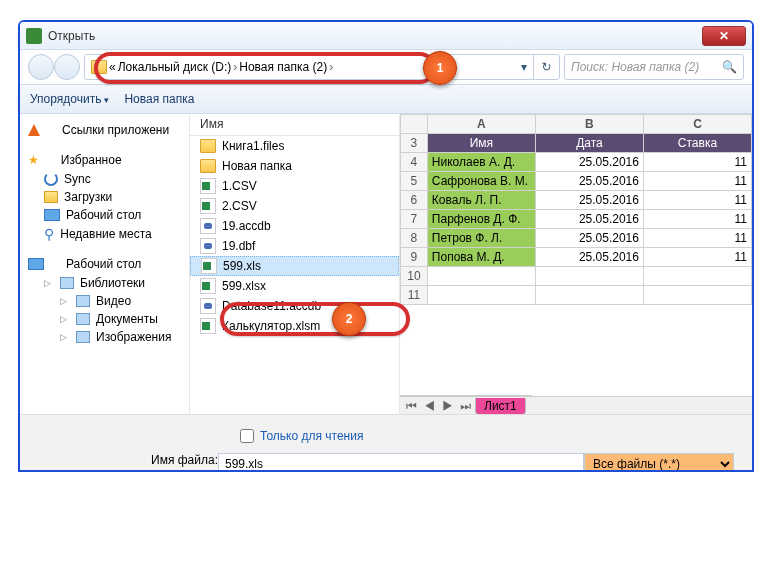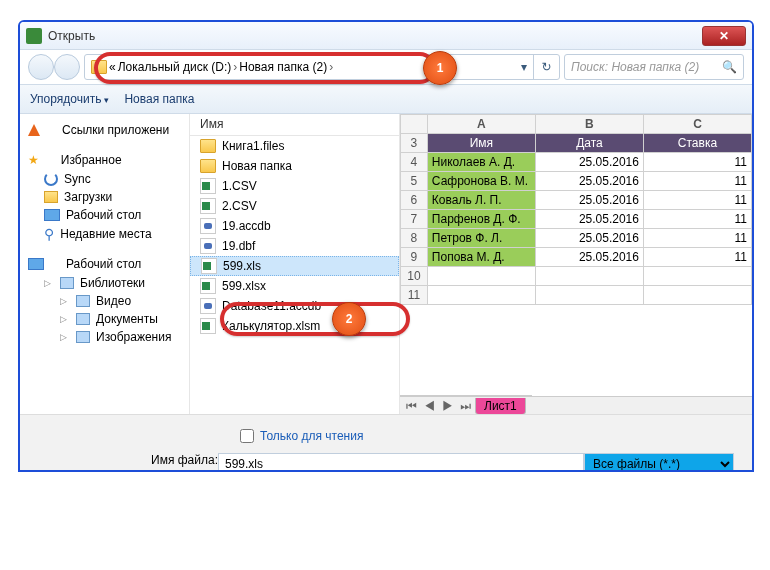--- a/index.html
+++ b/index.html
@@ -68,21 +68,21 @@
 .sheettabs .navs { letter-spacing: 2px; color: #666; }
 .sheettabs .tab { padding: 1px 8px; border: 1px solid #bbb; border-top: none; background: #ec4899; border-radius: 0 0 4px 4px; }
 .sheet-scroll { position: absolute; left: 0; right: 0; bottom: 0; height: 18px; background: #f0f0f0; border-top: 1px solid #ccc; display: flex; align-items: center; }
 
 .footer { padding: 8px 18px; background: #f2f2f2; border-top: 1px solid #ddd; }
 .readonly { display: flex; align-items: center; gap: 6px; margin: 6px 0 10px 202px; color: #1a5db8; }
 .readonly input { width: 14px; height: 14px; }
 .formrow { display: flex; gap: 0; margin-bottom: 8px; }
 .formrow .lbl { width: 180px; text-align: right; }
 .formrow input[type=text] { height: 22px; border: 1px solid #c0cedd; padding: 0 6px; }
-.formrow select { height: 22px; border: 1px solid #c0cedd; background: #0ea5e9; padding: 0 4px; }
+.formrow select { height: 22px; border: 1px solid #c0cedd; background: #fdba74; padding: 0 4px; }
 .btnrow { display: flex; justify-content: flex-end; gap: 18px; padding-right: 40px; align-items: center; flex-direction: column; }
 .btn { min-width: 80px; height: 24px; border: 1px solid #9fafc0; background: linear-gradient(#fdfdfd,#e8e8e8); border-radius: 3px; padding: 0 14px; }
 .btn.primary { border: 1px solid #4a9edb; box-shadow: 0 0 4px #6fb8f0; }
 .verlbl { margin-right: 6px; }
 .verdd { width: 160px; height: 22px; border: 1px solid #c0cedd; background: linear-gradient(#fff,#eee); }
 </style>
 </head>
 <body>
 
 <div class="outer">

